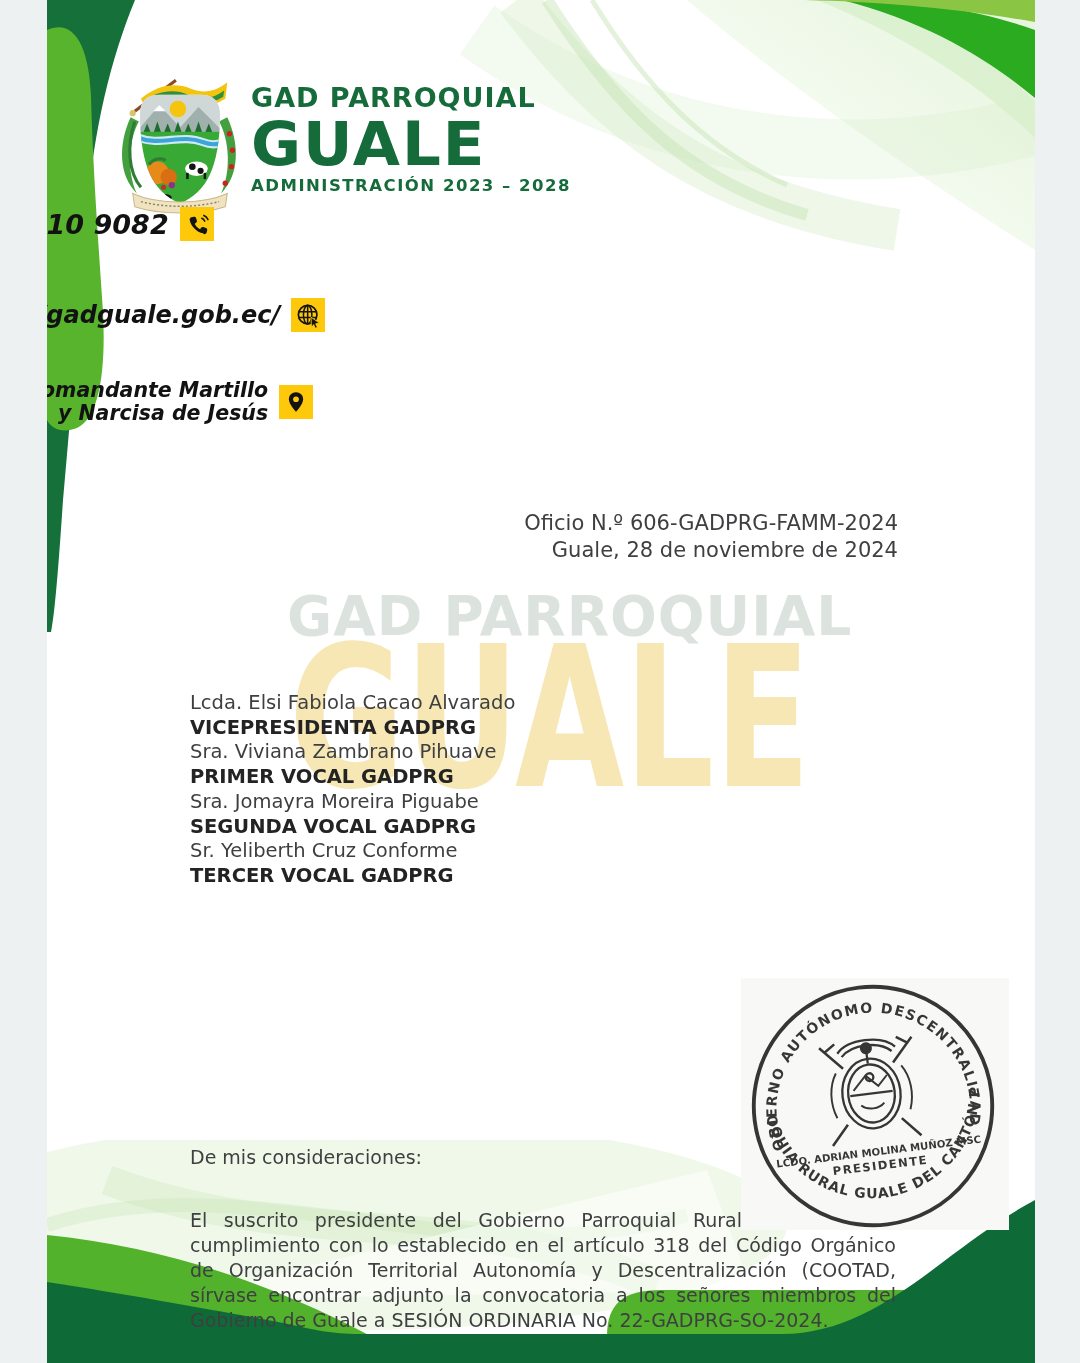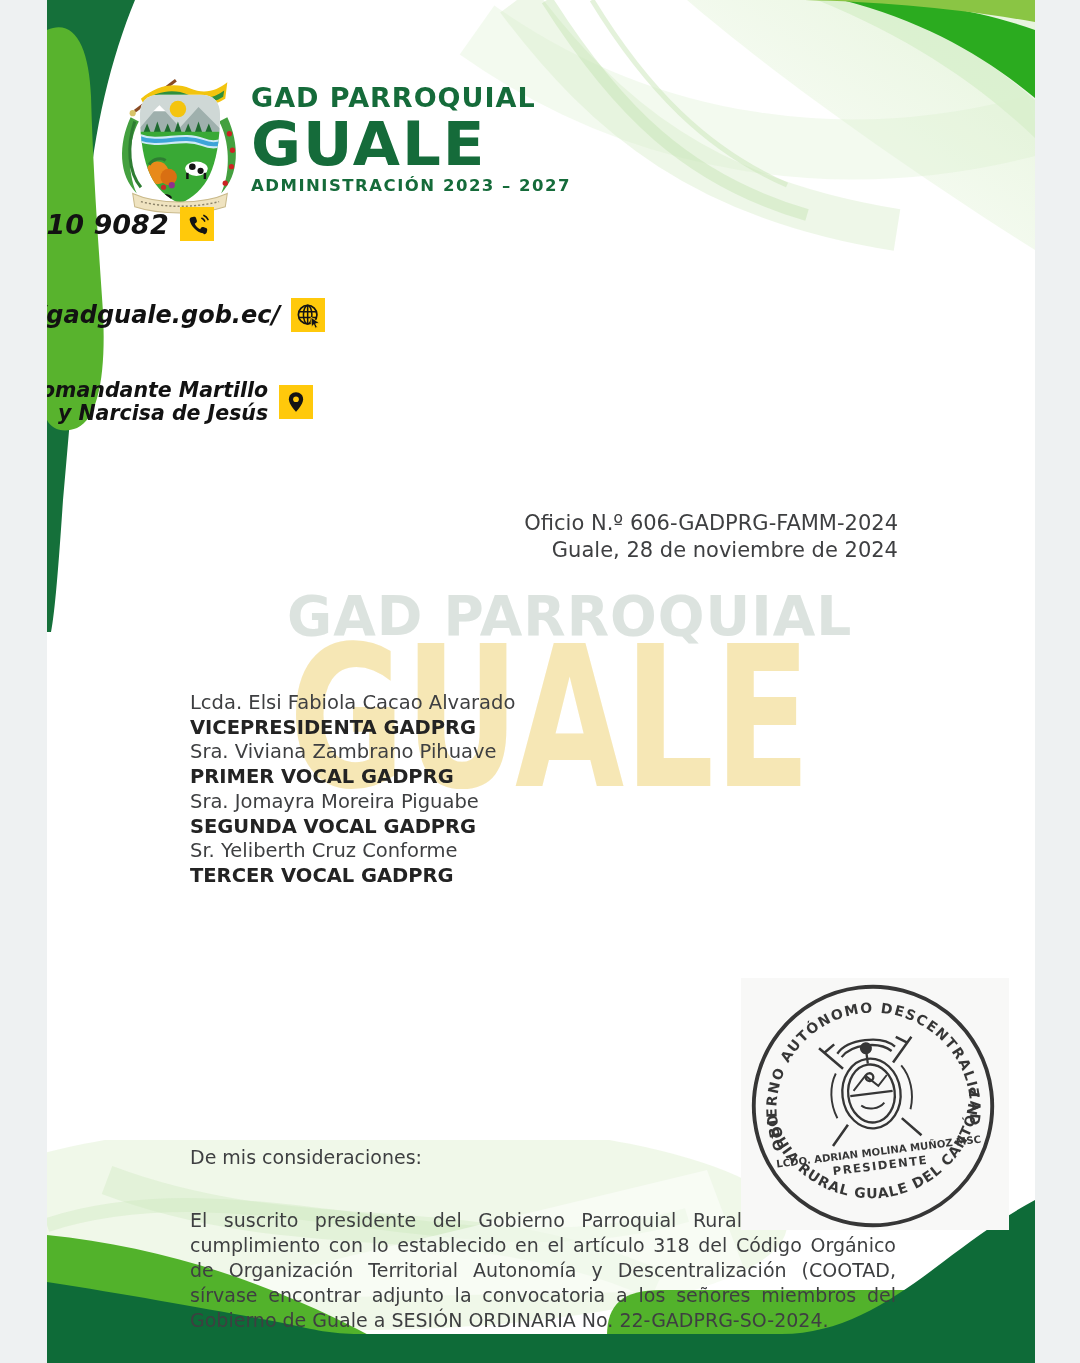--- a/index.html
+++ b/index.html
@@ -120,21 +120,21 @@
           <rect x="66" y="100" width="2.4" height="6" fill="#141414"></rect>
             <rect x="83" y="100" width="2.4" height="6" fill="#141414"></rect>
           <ellipse cx="45" cy="124" rx="7" ry="3.4" fill="#141414"></ellipse>
         </g>
         <path d="M14,120 C38,131 82,131 106,120 L104,133 C80,141 40,141 16,133 Z" fill="#efe3c0" stroke="#c9b98a" stroke-width="1"></path>
         <path d="M22,128 C46,134 74,134 98,128" stroke="#8b8268" stroke-width="1.4" fill="none" stroke-dasharray="2 2"></path>
       </svg>
       <div class="logo-text">
         <div class="logo-line1">GAD PARROQUIAL</div>
         <div class="logo-line2">GUALE</div>
-        <div class="logo-sub">ADMINISTRACIÓN 2023 – 2027</div>
+        <div class="logo-sub">ADMINISTRACIÓN 2023 – 2028</div>
       </div>
     </div>
 
     <div class="contact-row content" style="top:63px;">
       <div class="contact-text" style="font-size:27px;">099 610 9082</div>
       <div class="badge">
         <svg width="26" height="26" viewBox="0 0 32 32">
           <path d="M23.5 27.5c-8-1.7-14.8-8.5-16.5-16.5-.3-1.6.8-3.1 2.3-3.4l2.8-.6c1.2-.2 2.3.5 2.7 1.6l1 3.2c.3 1 0 2.2-.9 2.8l-1.7 1.1c1.4 3 3.7 5.3 6.7 6.7l1.1-1.7c.6-.9 1.8-1.3 2.8-.9l3.2 1c1.1.4 1.8 1.5 1.6 2.7l-.6 2.8c-.3 1.5-1.8 2.6-3.4 2.3z" fill="#141414"></path>
           <path d="M22 9a6 6 0 0 1 3.4 3.4 M24.5 5.5a10 10 0 0 1 5 5" stroke="#141414" stroke-width="2" fill="none" stroke-linecap="round"></path>
         </svg>

